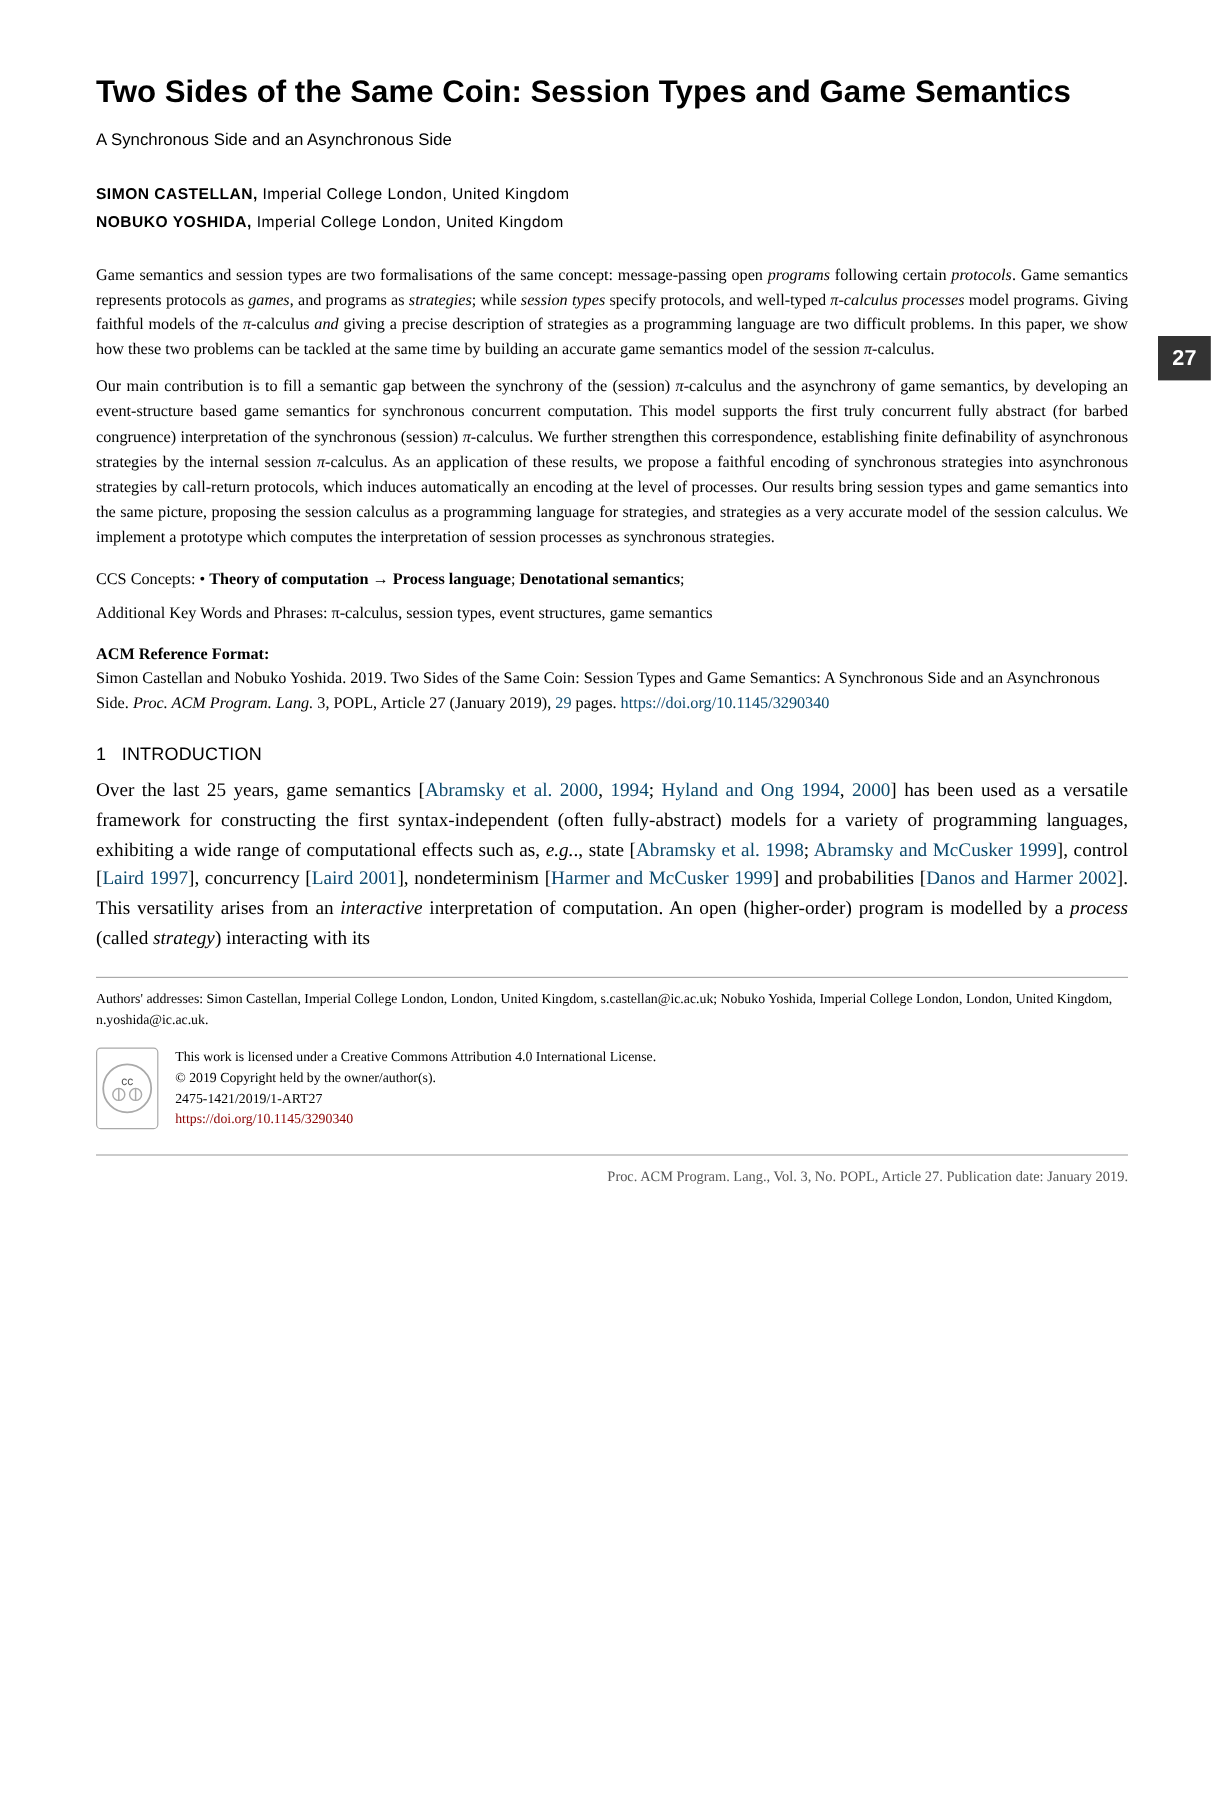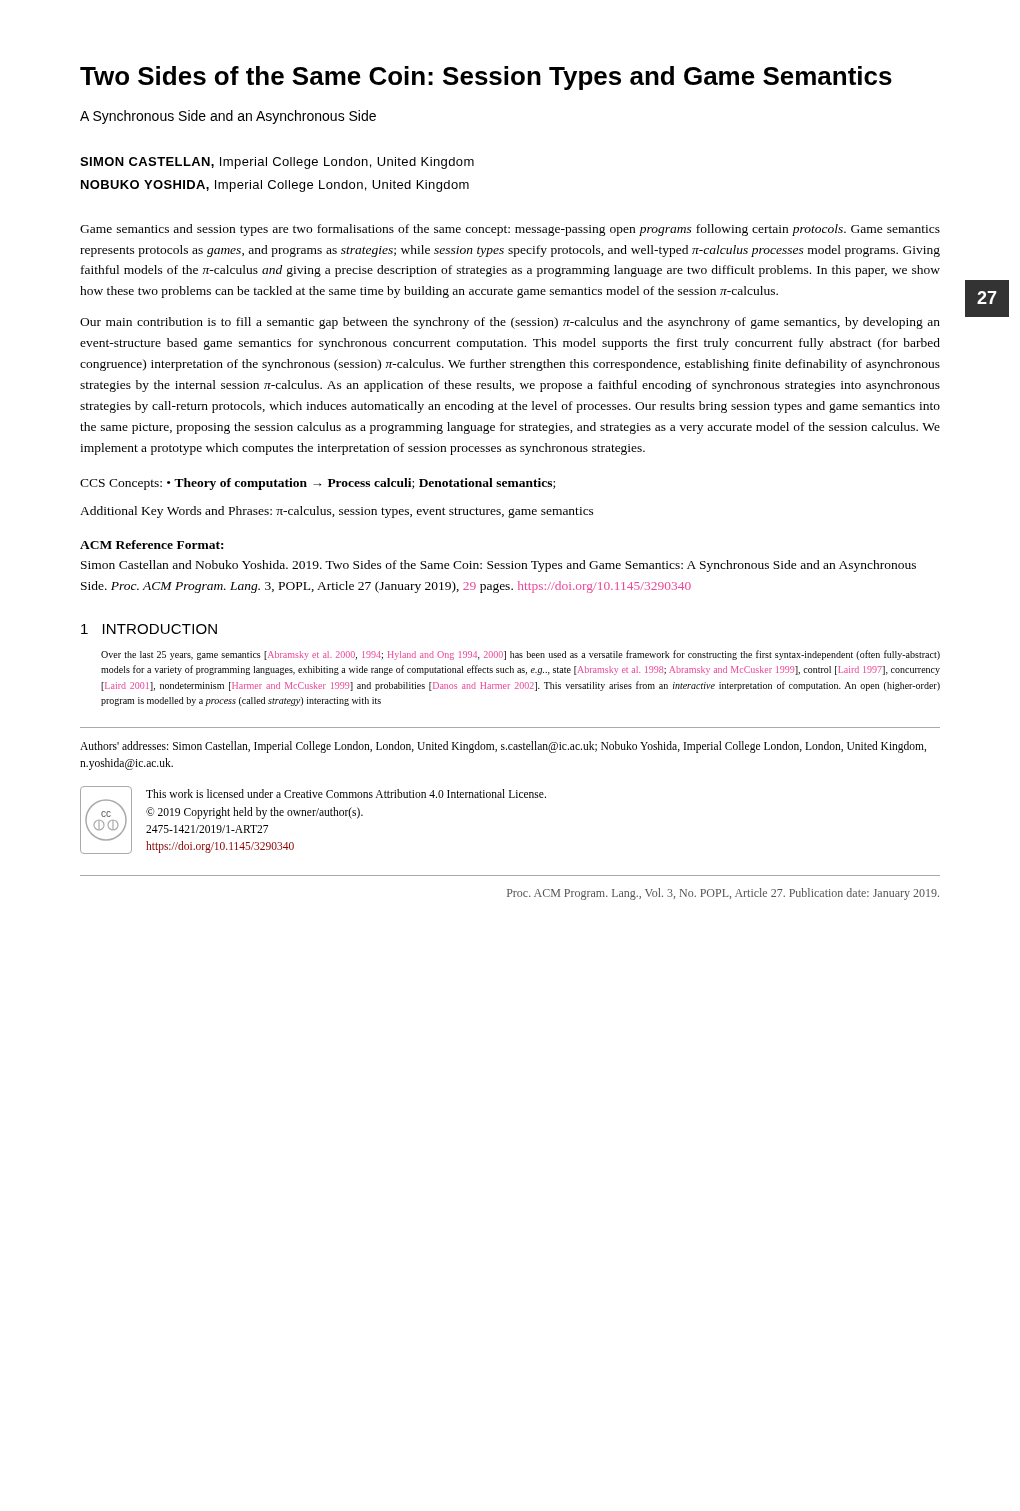--- a/index.html
+++ b/index.html
@@ -75,36 +75,35 @@
     }
     .acm-ref {
       font-size: 13.5px;
       line-height: 1.5;
       margin-bottom: 6px;
     }
     .acm-ref strong {
       font-weight: bold;
     }
     .acm-ref a, a {
-      color: #ec4899;
+      color: #0c4a6e;
       text-decoration: none;
     }
     .section-heading {
       font-size: 15px;
       font-weight: normal;
       font-family: Arial, Helvetica, sans-serif;
       margin-top: 24px;
       margin-bottom: 10px;
       letter-spacing: 0.01em;
     }
     .body-text {
-      font-size: 10px;
+      font-size: 16px;
       line-height: 1.55;
       text-align: justify;
-      margin-left: 21px;
     }
     .body-text p {
       margin-bottom: 10px;
     }
     .divider {
       border: none;
       border-top: 1px solid #aaa;
       margin: 18px 0 10px 0;
     }
     .footer-note {
@@ -168,21 +167,21 @@
       <span>NOBUKO YOSHIDA,</span><span class="affiliation"> Imperial College London, United Kingdom</span>
     </div>
   </div>
 
   <div class="abstract">
     <p>Game semantics and session types are two formalisations of the same concept: message-passing open <em>programs</em> following certain <em>protocols</em>. Game semantics represents protocols as <em>games</em>, and programs as <em>strategies</em>; while <em>session types</em> specify protocols, and well-typed <em>π-calculus processes</em> model programs. Giving faithful models of the <em>π</em>-calculus <em>and</em> giving a precise description of strategies as a programming language are two difficult problems. In this paper, we show how these two problems can be tackled at the same time by building an accurate game semantics model of the session <em>π</em>-calculus.</p>
     <p>Our main contribution is to fill a semantic gap between the synchrony of the (session) <em>π</em>-calculus and the asynchrony of game semantics, by developing an event-structure based game semantics for synchronous concurrent computation. This model supports the first truly concurrent fully abstract (for barbed congruence) interpretation of the synchronous (session) <em>π</em>-calculus. We further strengthen this correspondence, establishing finite definability of asynchronous strategies by the internal session <em>π</em>-calculus. As an application of these results, we propose a faithful encoding of synchronous strategies into asynchronous strategies by call-return protocols, which induces automatically an encoding at the level of processes. Our results bring session types and game semantics into the same picture, proposing the session calculus as a programming language for strategies, and strategies as a very accurate model of the session calculus. We implement a prototype which computes the interpretation of session processes as synchronous strategies.</p>
   </div>
 
   <div class="ccs-line">
-    <span>CCS Concepts:</span> <span>•</span> <strong>Theory of computation</strong> <span class="arrow">→</span> <strong>Process calculi</strong><span>;</span> <strong>Denotational semantics</strong><span>;</span>
+    <span>CCS Concepts:</span> <span>•</span> <strong>Theory of computation</strong> <span class="arrow">→</span> <strong>Process language</strong><span>;</span> <strong>Denotational semantics</strong><span>;</span>
   </div>
 
   <div class="keywords-line">
     <span>Additional Key Words and Phrases:</span> <span>π-calculus, session types, event structures, game semantics</span>
   </div>
 
   <div class="acm-ref">
     <p><strong>ACM Reference Format:</strong><br>
     <span>Simon Castellan and Nobuko Yoshida. 2019. Two Sides of the Same Coin: Session Types and Game Semantics: A Synchronous Side and an Asynchronous Side. <em>Proc. ACM Program. Lang.</em> 3, POPL, Article 27 (January 2019), <a href="#">29</a> pages. <a href="#">https://doi.org/10.1145/3290340</a></span>
     </p>

